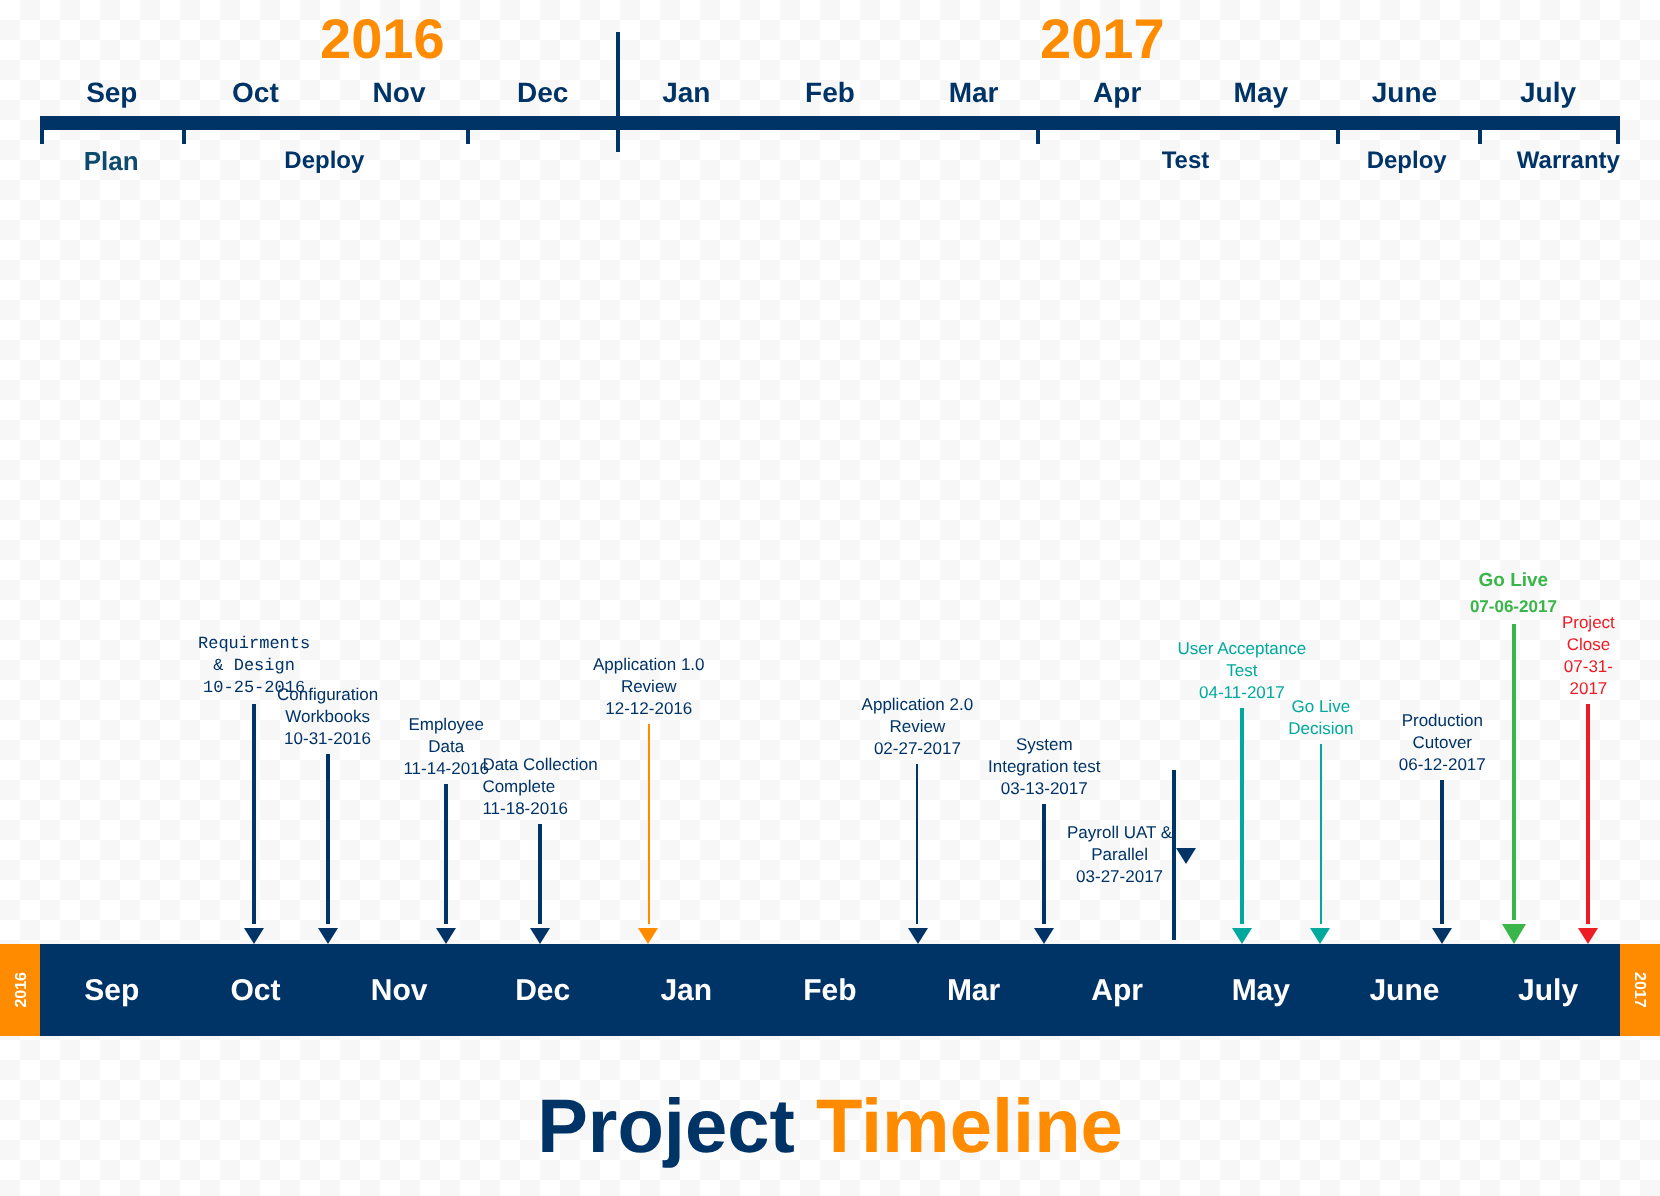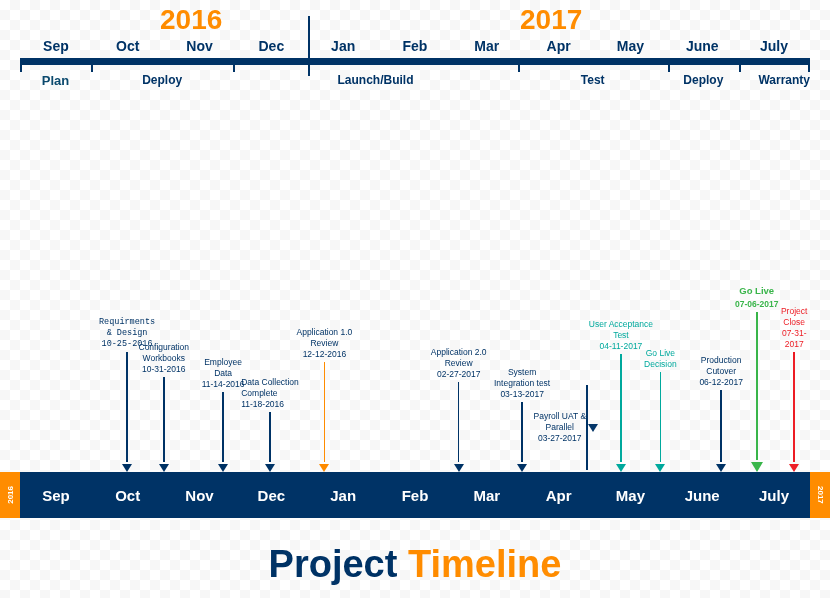--- a/index.html
+++ b/index.html
@@ -96,21 +96,20 @@
 
       <div style="position:absolute;left:91%;top:0;width:2px;height:14px;background:#003366;"></div>
       <div style="position:absolute;right:0%;top:0;width:2px;height:14px;background:#003366;"></div>
 
       <div style="position:absolute;left:36.4%;top:-42px;width:2px;height:60px;background:#003366;"></div>
     </div>
 
     <div style="width:100%;position:relative;height:22px;margin-top:8px;">
       <div style="position:absolute;left:0%;width:9%;text-align:center;font-size:13px;font-weight:bold;color:#0c4a6e;">Plan</div>
       <div style="position:absolute;left:9%;width:18%;text-align:center;font-size:12px;font-weight:bold;color:#003366;">Deploy</div>
-      <div style="position:absolute;left:27%;width:36%;text-align:center;font-size:12px;font-weight:bold;color:#003366;">Launch/Build</div>
       <div style="position:absolute;left:63%;width:19%;text-align:center;font-size:12px;font-weight:bold;color:#003366;">Test</div>
       <div style="position:absolute;left:82%;width:9%;text-align:center;font-size:12px;font-weight:bold;color:#003366;">Deploy</div>
       <div style="position:absolute;left:91%;width:9%;text-align:right;font-size:12px;font-weight:bold;color:#003366;">Warranty</div>
     </div>
   </div>
 
   <div style="position:absolute;top:108px;left:20px;right:20px;bottom:126px;">
 
 
     <div style="position:absolute;left:10%;bottom:0;display:flex;flex-direction:column;align-items:center;font-family:Liberation Mono, monospace;">

